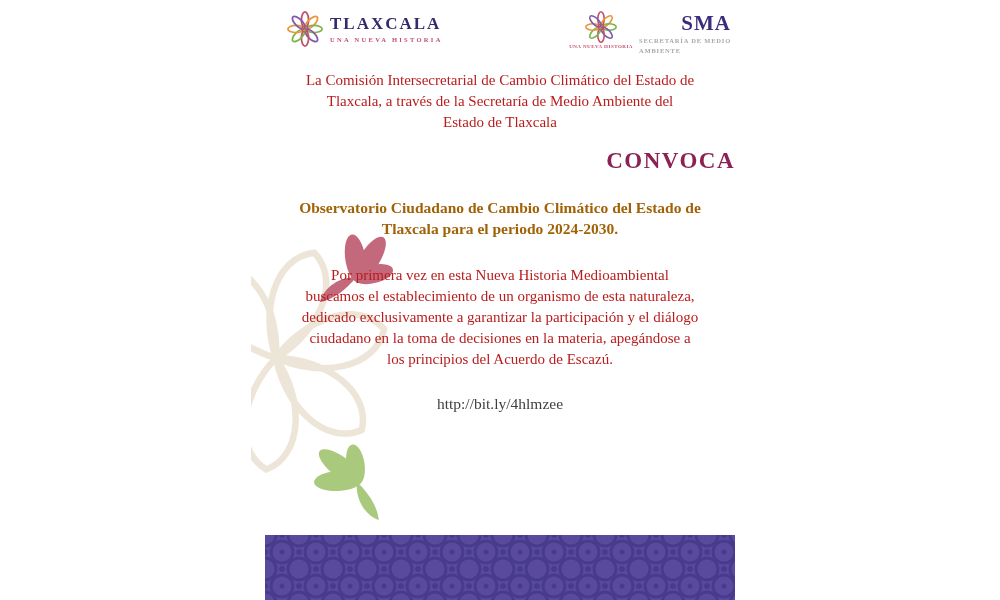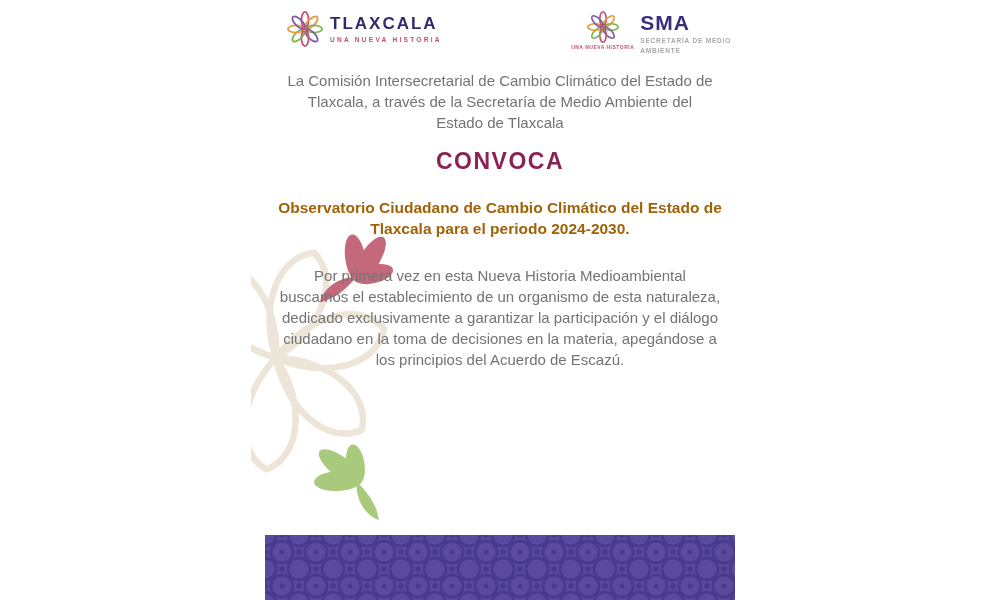--- a/index.html
+++ b/index.html
@@ -1,39 +1,39 @@
 <!DOCTYPE html>
 <html><head>
 <meta charset="utf-8">
 <style>
   html,body{margin:0;padding:0;background:#ffffff;}
   .page{position:relative;width:1000px;height:600px;background:#ffffff;overflow:hidden;
         font-family:"Liberation Sans", sans-serif;}
-  .poster{position:absolute;left:265px;top:0;width:470px;height:600px;background:#ffffff;}
+  .poster{position:absolute;left:265px;top:0;width:470px;height:600px;background:#ffffff;font-family:Liberation Serif, serif;}
   .watermark{position:absolute;left:-14px;top:198px;z-index:0;pointer-events:none;}
   .content{position:relative;z-index:1;}
 
   
   .logos{display:flex;justify-content:space-between;align-items:flex-start;padding:11px 2px 0 22px;}
   .tlx-logo{display:flex;align-items:center;gap:7px;}
   .tlx-text{display:flex;flex-direction:column;}
   .tlx-name{font-size:17px;font-weight:800;color:#332a6b;letter-spacing:2px;line-height:1.1;}
   .tlx-tag{font-size:6.5px;font-weight:700;color:#c2506b;letter-spacing:2.3px;margin-top:2px;}
   .sma-logo{display:flex;align-items:flex-start;gap:6px;padding-right:2px;}
   .sma-emblem-col{display:flex;flex-direction:column;align-items:center;}
   .sma-tag{font-size:5px;font-weight:700;color:#c2506b;letter-spacing:0.5px;margin-top:1px;white-space:nowrap;}
   .sma-text{display:flex;flex-direction:column;padding-top:3px;}
-  .sma-name{font-size:21px;font-weight:800;color:#3a2d7d;line-height:0.9;letter-spacing:1px;}
+  .sma-name{font-size:21px;font-weight:800;color:#3a2d7d;line-height:0.9;letter-spacing:1px;text-align:right;}
   .sma-sub{font-size:6.5px;font-weight:700;color:#a8a8a8;letter-spacing:0.8px;line-height:1.5;margin-top:3px;}
 
   
   p{margin:0;}
-  .p{color:#737373;font-size:15px;line-height:21px;text-align:center;}
+  .p{color:#b91c1c;font-size:15px;line-height:21px;text-align:center;}
   .intro{margin:15px auto 0;max-width:456px;}
-  .convoca{margin:16px auto 0;text-align:center;color:#8c2155;font-size:23px;
+  .convoca{margin:16px auto 0;text-align:right;color:#8c2155;font-size:23px;
            font-weight:800;letter-spacing:1.5px;line-height:24px;}
   .call{margin:15px auto 0;max-width:440px;}
   .highlight{margin:24px auto 0;max-width:460px;font-weight:700;color:#a16207;
              font-size:15.5px;line-height:21px;text-align:center;}
   .description{margin:26px auto 0;max-width:470px;}
   .availability{margin:14px auto 0;max-width:460px;}
   .link{margin:25px auto 0;text-align:center;color:#3e3e3e;font-size:15.5px;cursor:pointer;}
 
   
   .footer{position:absolute;left:0;bottom:0;width:470px;height:65px;z-index:2;line-height:0;}
@@ -116,20 +116,21 @@
       <p class="p intro">La Comisión Intersecretarial de Cambio Climático del Estado de<br>Tlaxcala, a través de la Secretaría de Medio Ambiente del<br>Estado de Tlaxcala</p>
 
       <h1 class="convoca">CONVOCA</h1>
 
 
       <p class="highlight">Observatorio Ciudadano de Cambio Climático del Estado de<br>Tlaxcala para el periodo 2024-2030.</p>
 
       <p class="p description">Por primera vez en esta Nueva Historia Medioambiental<br>buscamos el establecimiento de un organismo de esta naturaleza,<br>dedicado exclusivamente a garantizar la participación y el diálogo<br>ciudadano en la toma de decisiones en la materia, apegándose a<br>los principios del Acuerdo de Escazú.</p>
 
 
+      <p class="link">http://bit.ly/4hlmzee</p>
     </div>
 
     <div class="footer">
       <svg width="470" height="65">
         <defs>
           <pattern id="fpat" width="34" height="34" patternUnits="userSpaceOnUse">
             <rect width="34" height="34" fill="#5a4a9e"></rect>
             <g fill="none" stroke="#483a8c" stroke-width="3">
               <circle cx="17" cy="17" r="11"></circle>
               <circle cx="0" cy="0" r="11"></circle>

